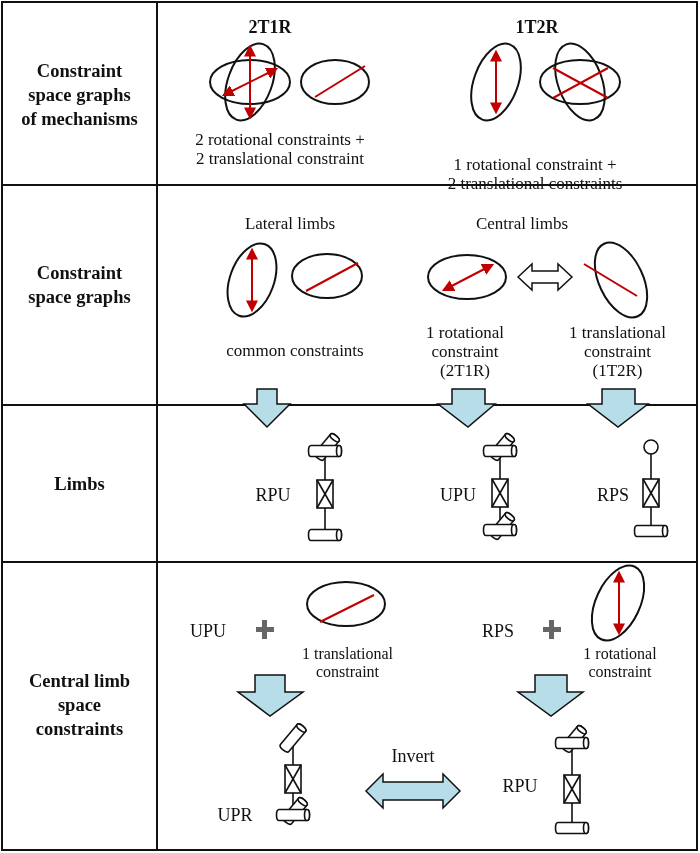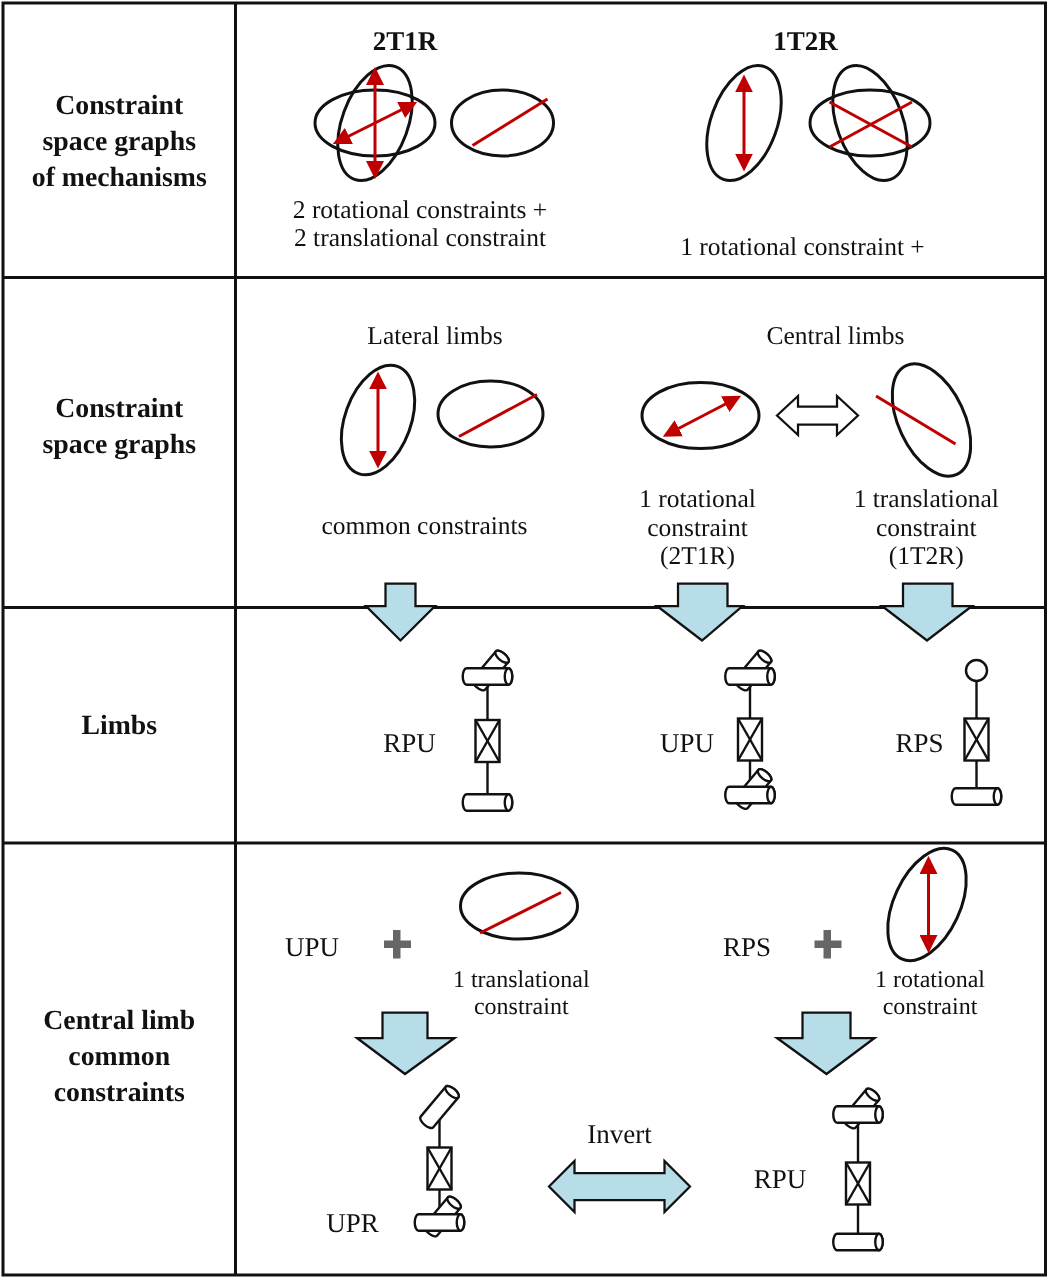--- a/index.html
+++ b/index.html
@@ -184,38 +184,39 @@
     </div>
 </div>
 <div class="rowhead" style="top:405px;height:157px;">
   <div>
       <span>Limbs</span>
     </div>
 </div>
 <div class="rowhead" style="top:650px;height:110px;">
   <div>
       <span>Central limb</span>
-      <span>common</span>
+      <span>space</span>
       <span>constraints</span>
     </div>
 </div>
 
 <div class="lbl t18 bold" style="left:230px;top:17px;width:80px;">2T1R</div>
 <div class="lbl t18 bold" style="left:497px;top:17px;width:80px;">1T2R</div>
 <div class="lbl t17" style="left:180px;top:130px;width:200px;">
   <div>2 rotational constraints +</div>
   <div>2 translational constraint</div>
 </div>
 <div class="lbl t17" style="left:430px;top:130px;width:210px;margin-top:25px;">
   <div>1 rotational constraint +</div>
+  <div>2 translational constraints</div>
 </div>
 
 <div class="lbl t17" style="left:220px;top:214px;width:140px;">Lateral limbs</div>
-<div class="lbl t17" style="left:487px;top:214px;width:140px;">Central limbs</div>
-<div class="lbl t17" style="left:193px;top:341px;width:180px;">common constraints</div>
+<div class="lbl t17" style="left:452px;top:214px;width:140px;">Central limbs</div>
+<div class="lbl t17" style="left:205px;top:341px;width:180px;">common constraints</div>
 <div class="lbl t17" style="left:405px;top:323px;width:120px;">
   <div>1 rotational</div>
   <div>constraint</div>
   <div>(2T1R)</div>
 </div>
 <div class="lbl t17" style="left:555px;top:323px;width:125px;">
   <div>1 translational</div>
   <div>constraint</div>
   <div>(1T2R)</div>
 </div>

